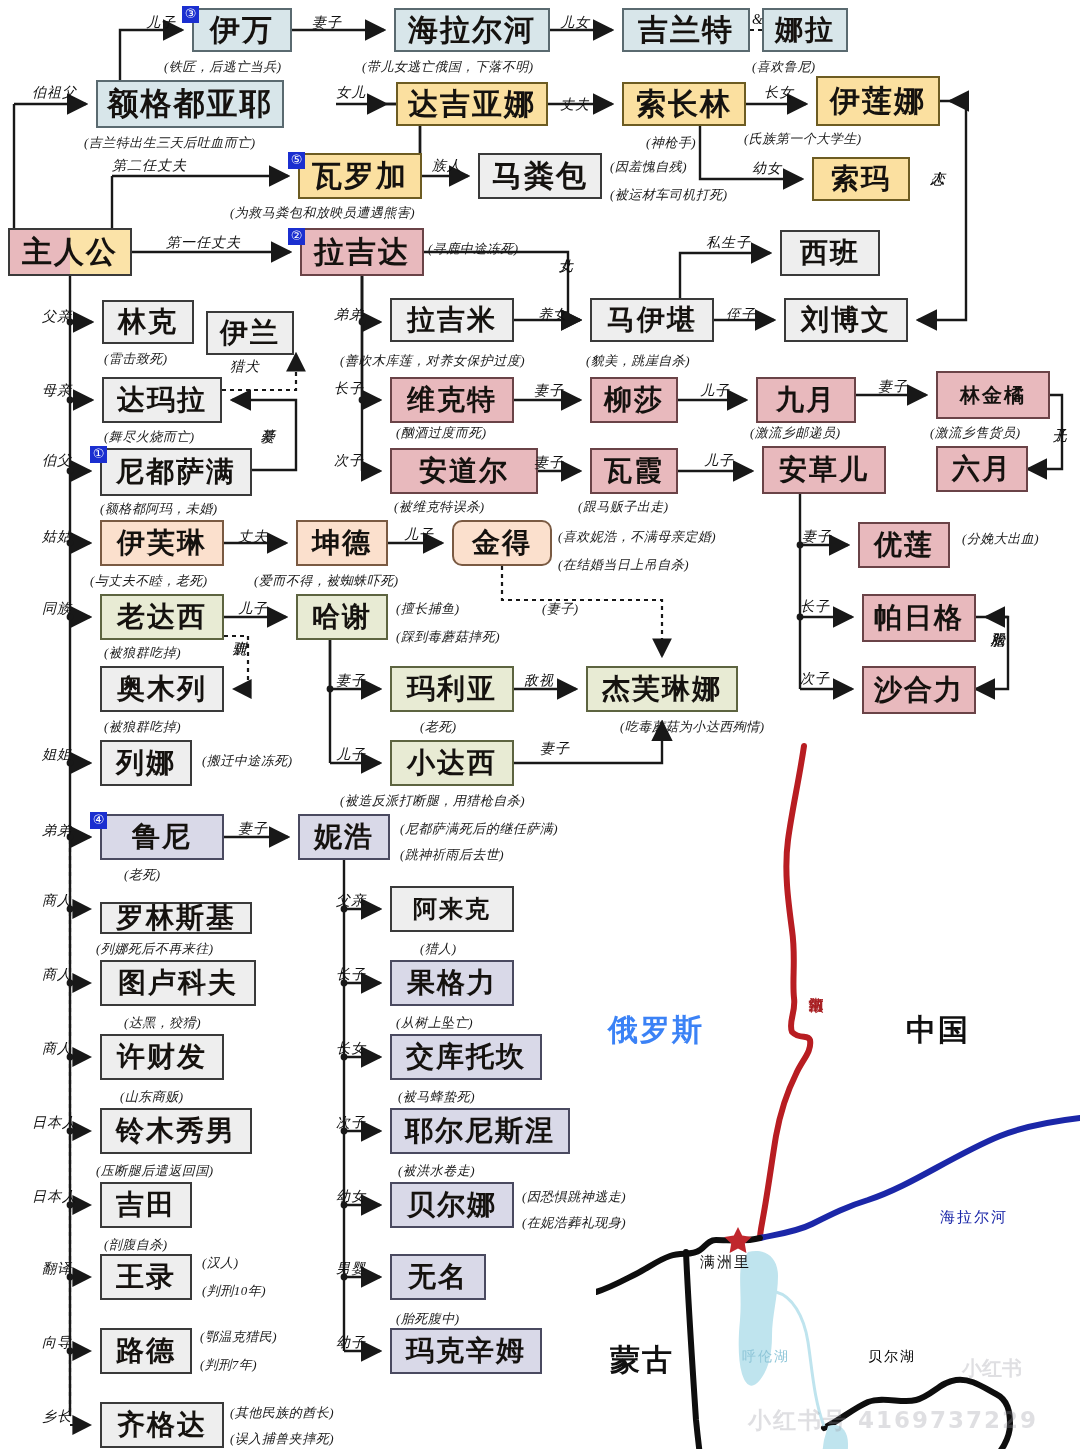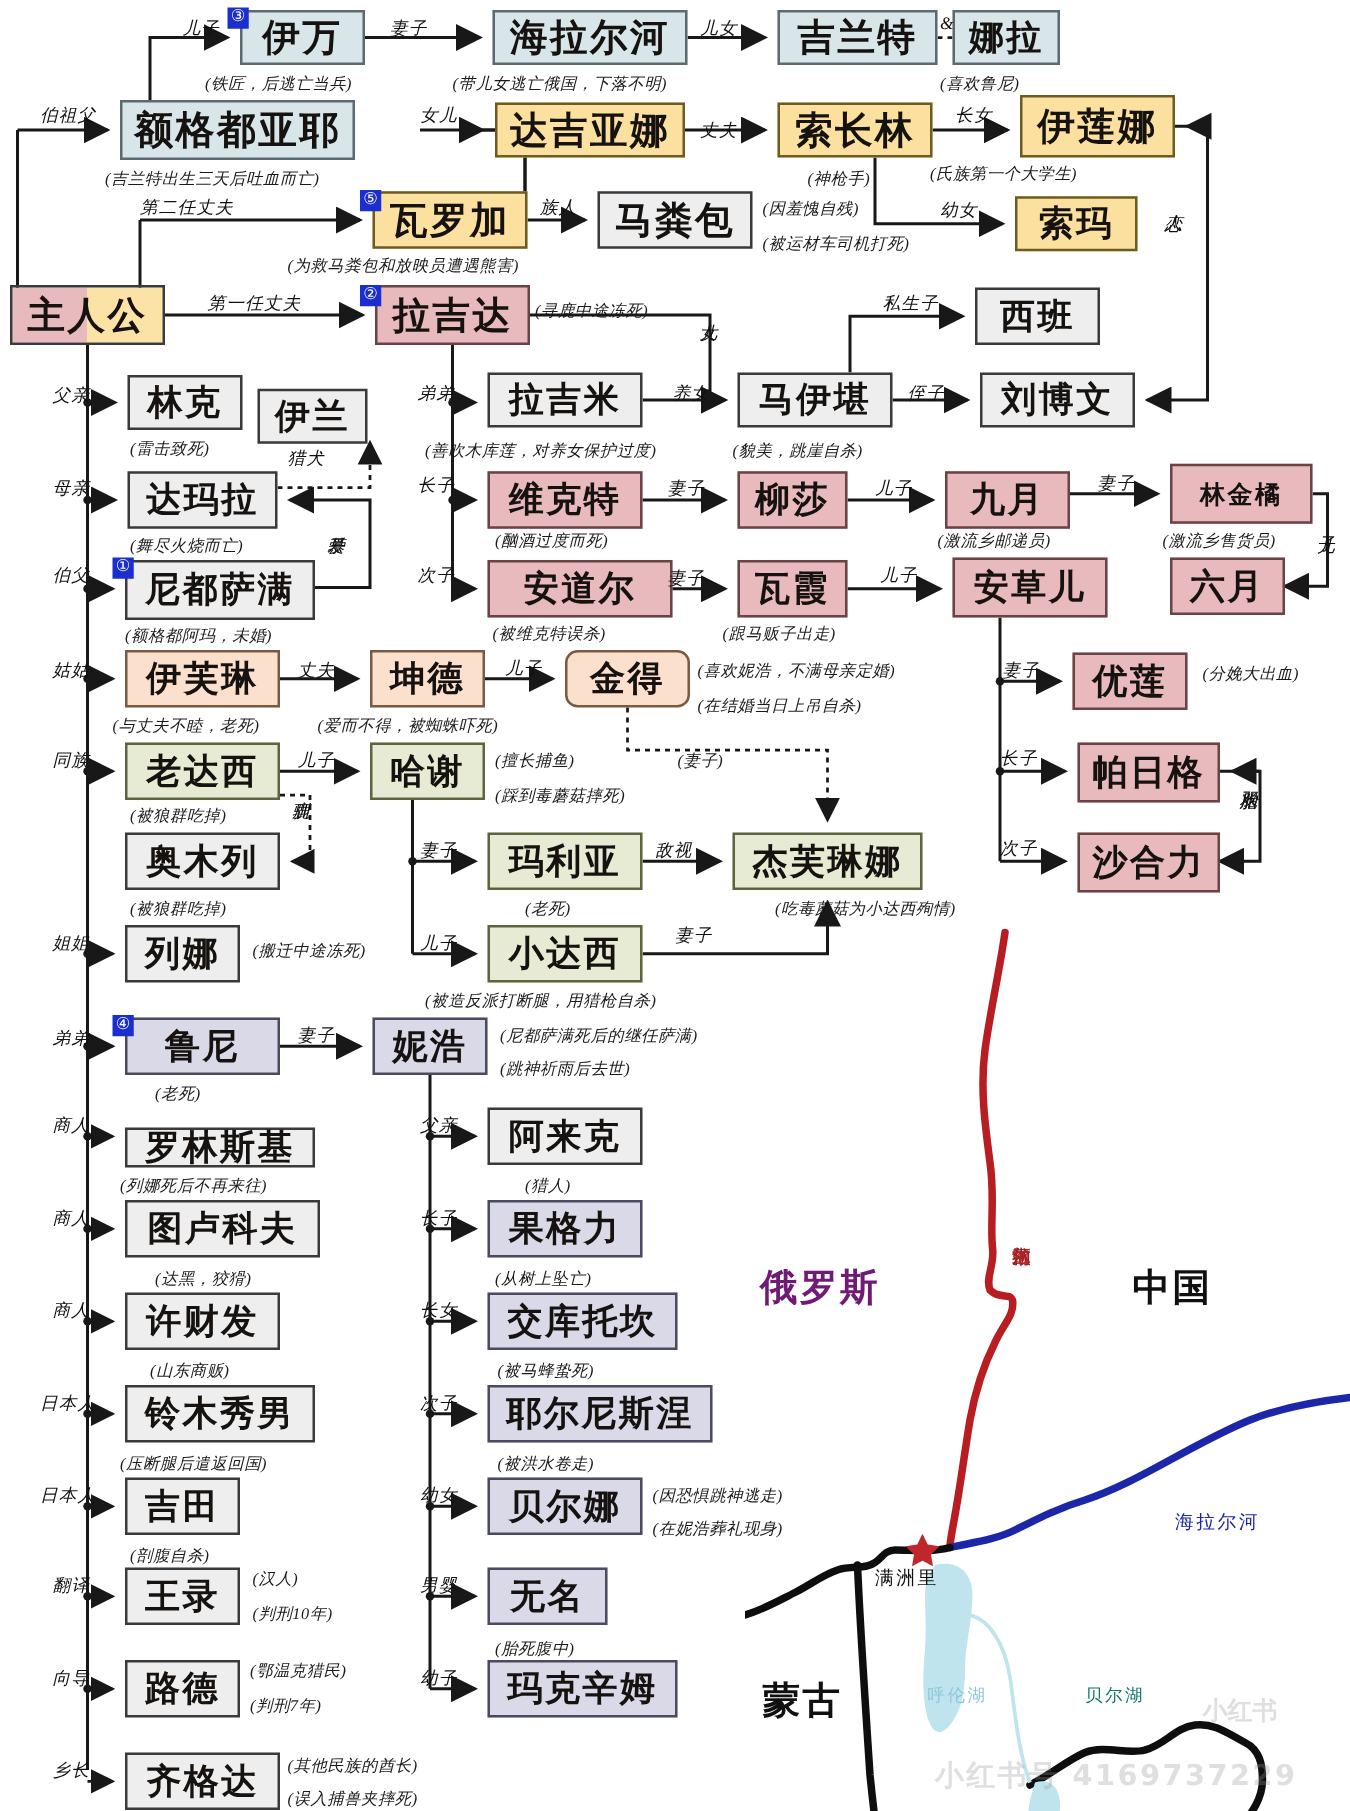--- a/index.html
+++ b/index.html
@@ -290,28 +290,28 @@
 
     <path d="M232,686 C244,682 252,690 252,704 C252,722 248,742 242,752
              C236,762 228,760 226,748 C224,732 226,712 228,700 Z" fill="#bfe4ee"></path>
 
     <path d="M180,552 C196,556 208,576 212,602 C216,628 218,660 228,686" fill="none" stroke="#bfe4ee" stroke-width="3"></path>
 
     <path d="M142,487 l4.2,8.5 9.4,1.4 -6.8,6.6 1.6,9.4 -8.4,-4.4 -8.4,4.4 1.6,-9.4 -6.8,-6.6 9.4,-1.4 Z" fill="#c0272d"></path>
   </svg>
 
   <div id="map-labels">
-      <div style="position: absolute; left: 608px; top: 1010px; font-size: 30px; color: #701a75; z-index: 4; white-space: nowrap; letter-spacing: 2px; font-weight: 700;">俄罗斯</div>
+      <div style="position: absolute; left: 608px; top: 1010px; font-size: 30px; color: #3b82f6; z-index: 4; white-space: nowrap; letter-spacing: 2px; font-weight: 700;">俄罗斯</div>
       <div style="position: absolute; left: 906px; top: 1010px; font-size: 30px; color: rgb(16, 16, 16); z-index: 4; white-space: nowrap; letter-spacing: 2px; font-weight: 700;">中国</div>
       <div style="position: absolute; left: 610px; top: 1340px; font-size: 30px; color: rgb(16, 16, 16); z-index: 4; white-space: nowrap; letter-spacing: 2px; font-weight: 700;">蒙古</div>
       <div style="position: absolute; left: 806px; top: 985px; font-size: 15px; color: rgb(168, 31, 34); z-index: 4; white-space: nowrap; letter-spacing: 0px; writing-mode: vertical-rl;">额尔古纳河</div>
       <div style="position: absolute; left: 940px; top: 1208px; font-size: 15px; color: rgb(27, 39, 168); z-index: 4; white-space: nowrap; letter-spacing: 2px;">海拉尔河</div>
       <div style="position: absolute; left: 700px; top: 1253px; font-size: 15px; color: rgb(16, 16, 16); z-index: 4; white-space: nowrap; letter-spacing: 2px;">满洲里</div>
       <div style="position: absolute; left: 742px; top: 1348px; font-size: 14px; color: rgb(143, 198, 216); z-index: 4; white-space: nowrap; letter-spacing: 2px;">呼伦湖</div>
-      <div style="position: absolute; left: 868px; top: 1348px; font-size: 14px; color: #0f766e; z-index: 4; white-space: nowrap; letter-spacing: 2px;">贝尔湖</div>
+      <div style="position: absolute; left: 868px; top: 1348px; font-size: 14px; color: #000000; z-index: 4; white-space: nowrap; letter-spacing: 2px;">贝尔湖</div>
     </div>
 
   <div class="wm" style="left:962px; top:1355px; font-size:20px;">小红书</div>
   <div class="wm" style="left:748px; top:1405px; font-size:23px; letter-spacing:2px;">小红书号  4169737229</div>
 
   <div id="nodes-root">
       <div class="node s-blue" style="left: 192px; top: 8px; width: 100px; height: 44px; font-size: 30px;">伊万</div>
       <div class="node s-blue" style="left: 394px; top: 8px; width: 156px; height: 44px; font-size: 30px;">海拉尔河</div>
       <div class="node s-blue" style="left: 622px; top: 8px; width: 128px; height: 44px; font-size: 30px;">吉兰特</div>
       <div class="node s-blue" style="left: 762px; top: 8px; width: 86px; height: 44px; font-size: 28px;">娜拉</div>
@@ -349,21 +349,21 @@
       <div class="node s-pink" style="left: 862px; top: 594px; width: 114px; height: 48px; font-size: 28px;">帕日格</div>
       <div class="node s-gray" style="left: 100px; top: 666px; width: 124px; height: 46px; font-size: 28px;">奥木列</div>
       <div class="node s-olive" style="left: 390px; top: 666px; width: 124px; height: 46px; font-size: 28px;">玛利亚</div>
       <div class="node s-olive" style="left: 586px; top: 666px; width: 152px; height: 46px; font-size: 28px;">杰芙琳娜</div>
       <div class="node s-pink" style="left: 862px; top: 666px; width: 114px; height: 48px; font-size: 28px;">沙合力</div>
       <div class="node s-gray" style="left: 100px; top: 740px; width: 92px; height: 46px; font-size: 28px;">列娜</div>
       <div class="node s-olive" style="left: 390px; top: 740px; width: 124px; height: 46px; font-size: 28px;">小达西</div>
       <div class="node s-lav" style="left: 100px; top: 814px; width: 124px; height: 46px; font-size: 28px;">鲁尼</div>
       <div class="node s-lav" style="left: 298px; top: 814px; width: 92px; height: 46px; font-size: 28px;">妮浩</div>
       <div class="node s-gray" style="left: 100px; top: 886px; width: 152px; height: 32px; font-size: 28px; margin-top: 16px;">罗林斯基</div>
-      <div class="node s-gray" style="left: 390px; top: 886px; width: 124px; height: 46px; font-size: 28px;">阿来克</div>
+      <div class="node s-gray" style="left: 390px; top: 886px; width: 124px; height: 46px; font-size: 24px;">阿来克</div>
       <div class="node s-gray" style="left: 100px; top: 960px; width: 156px; height: 46px; font-size: 28px;">图卢科夫</div>
       <div class="node s-lav" style="left: 390px; top: 960px; width: 124px; height: 46px; font-size: 28px;">果格力</div>
       <div class="node s-gray" style="left: 100px; top: 1034px; width: 124px; height: 46px; font-size: 28px;">许财发</div>
       <div class="node s-lav" style="left: 390px; top: 1034px; width: 152px; height: 46px; font-size: 28px;">交库托坎</div>
       <div class="node s-gray" style="left: 100px; top: 1108px; width: 152px; height: 46px; font-size: 28px;">铃木秀男</div>
       <div class="node s-lav" style="left: 390px; top: 1108px; width: 180px; height: 46px; font-size: 28px;">耶尔尼斯涅</div>
       <div class="node s-gray" style="left: 100px; top: 1182px; width: 92px; height: 46px; font-size: 28px;">吉田</div>
       <div class="node s-lav" style="left: 390px; top: 1182px; width: 124px; height: 46px; font-size: 28px;">贝尔娜</div>
       <div class="node s-gray" style="left: 100px; top: 1254px; width: 92px; height: 46px; font-size: 28px;">王录</div>
       <div class="node s-lav" style="left: 390px; top: 1254px; width: 96px; height: 46px; font-size: 28px;">无名</div>

